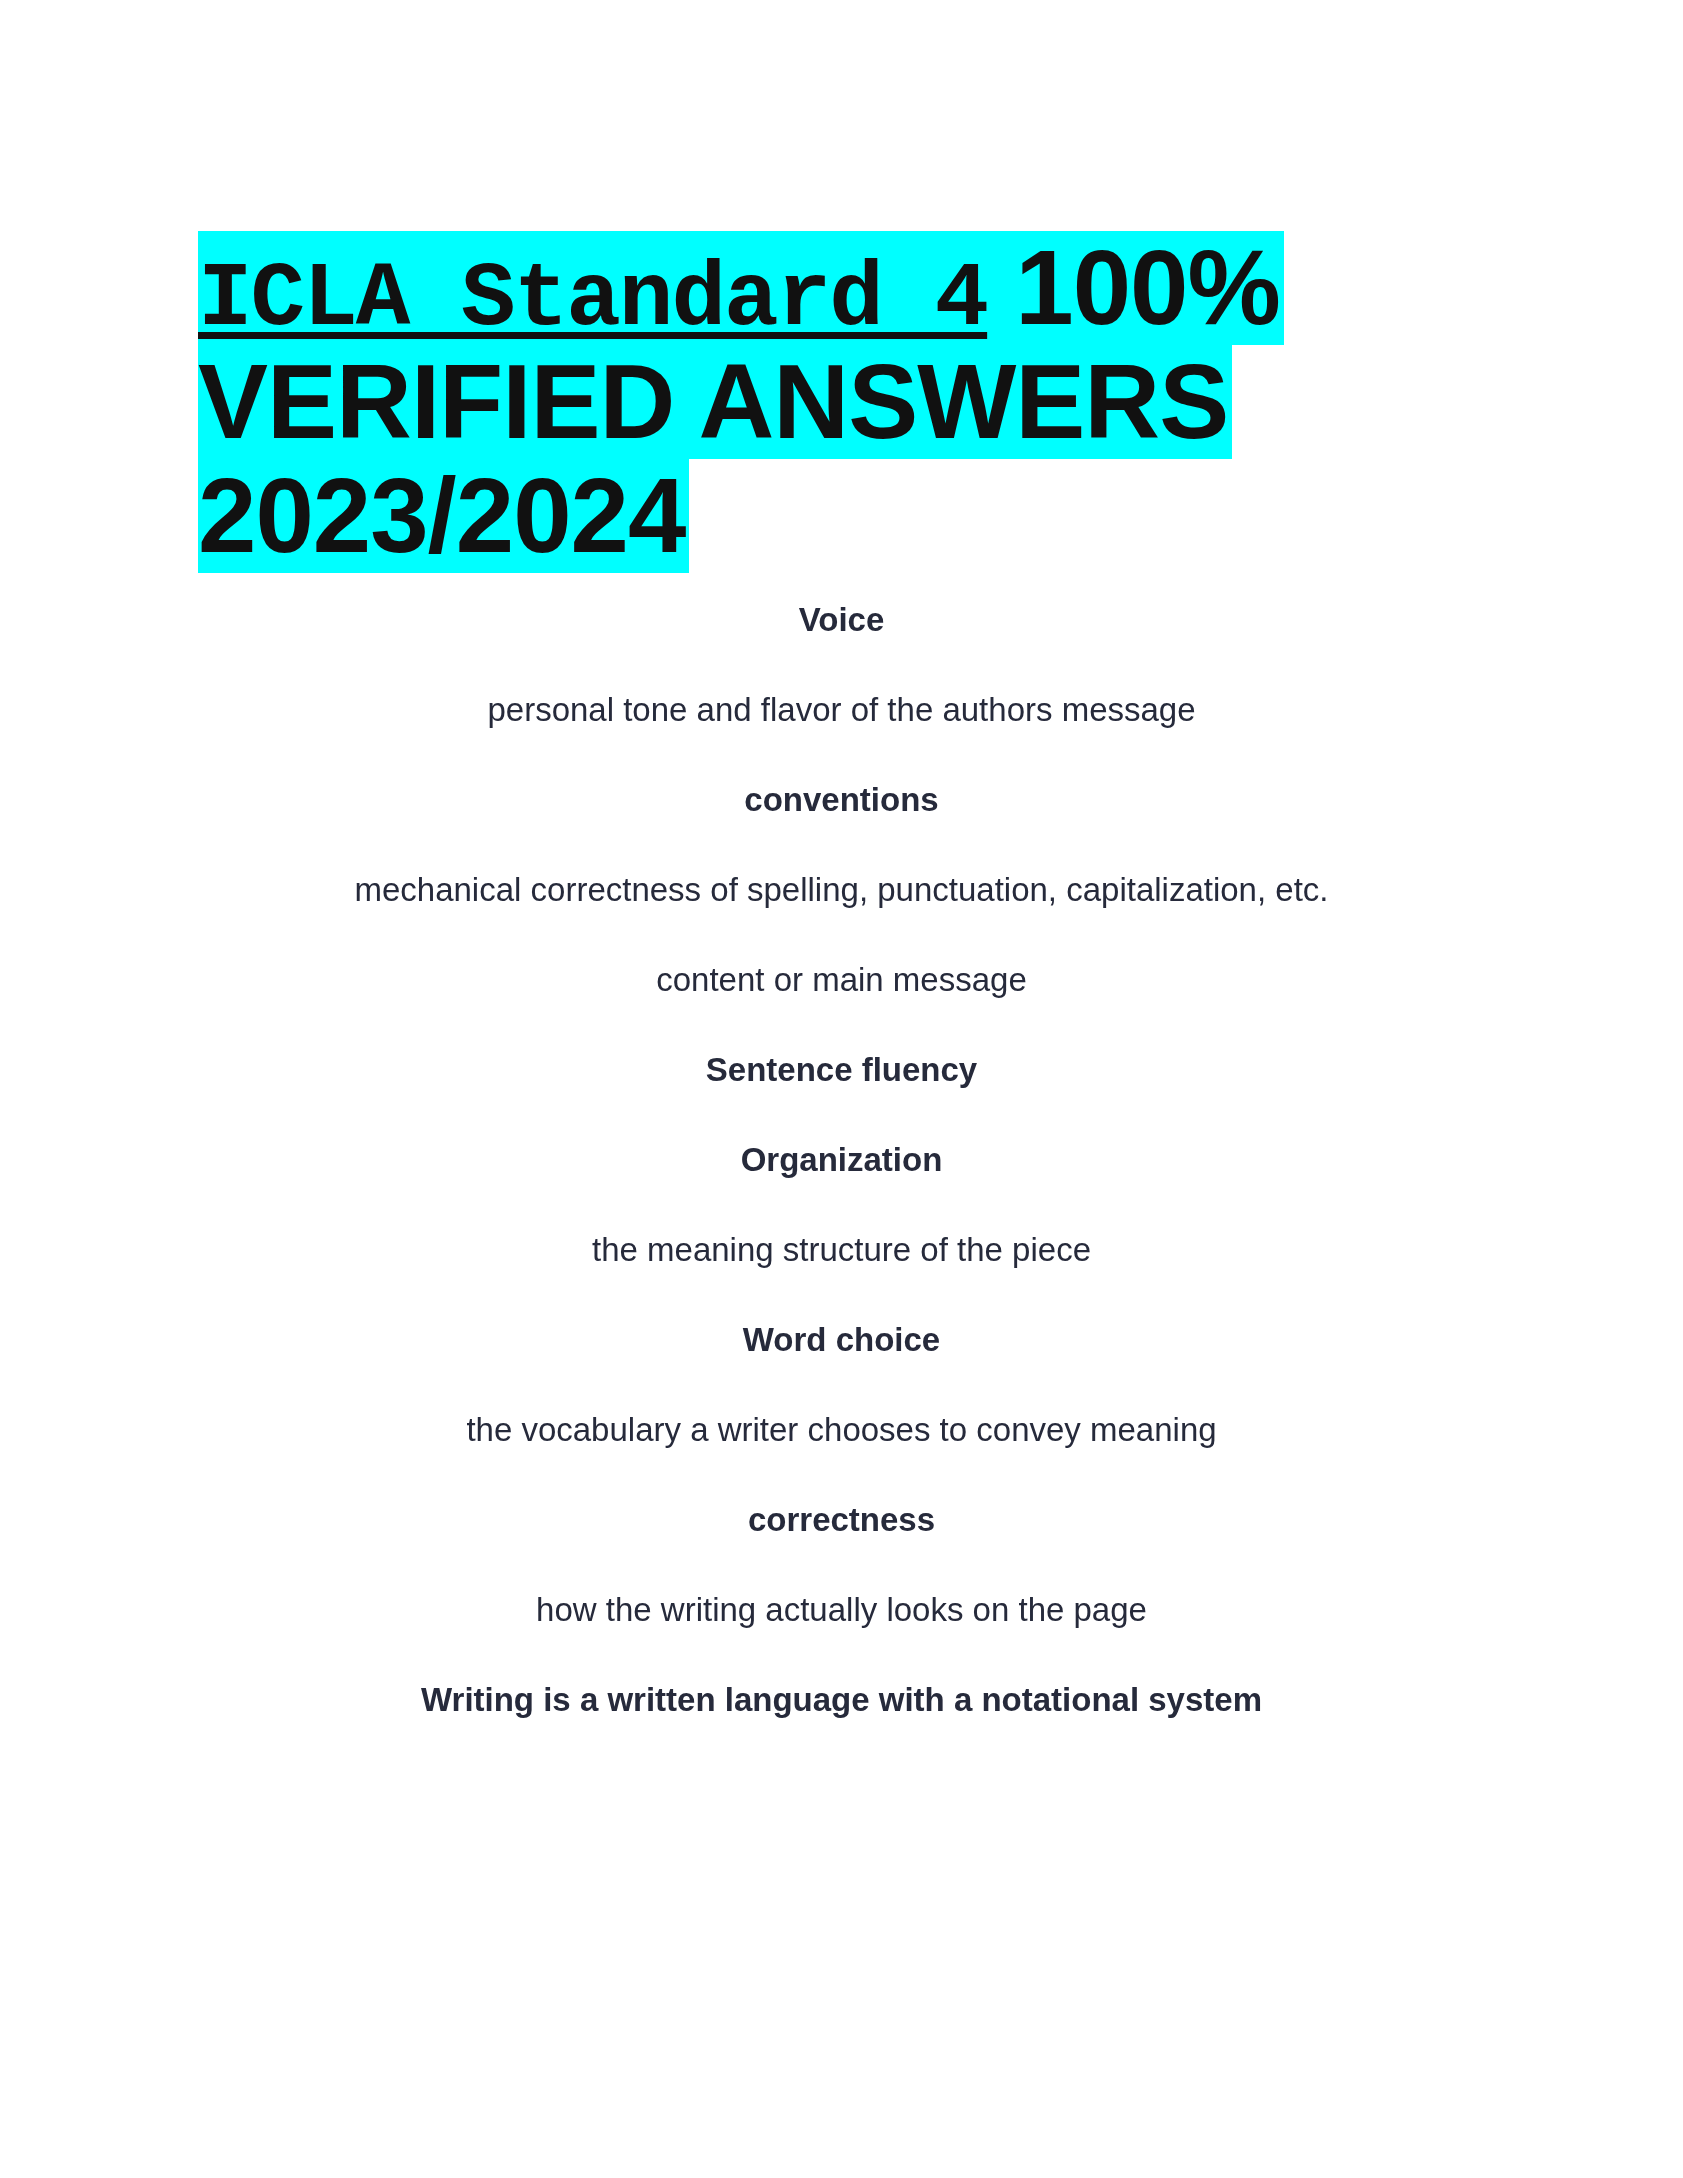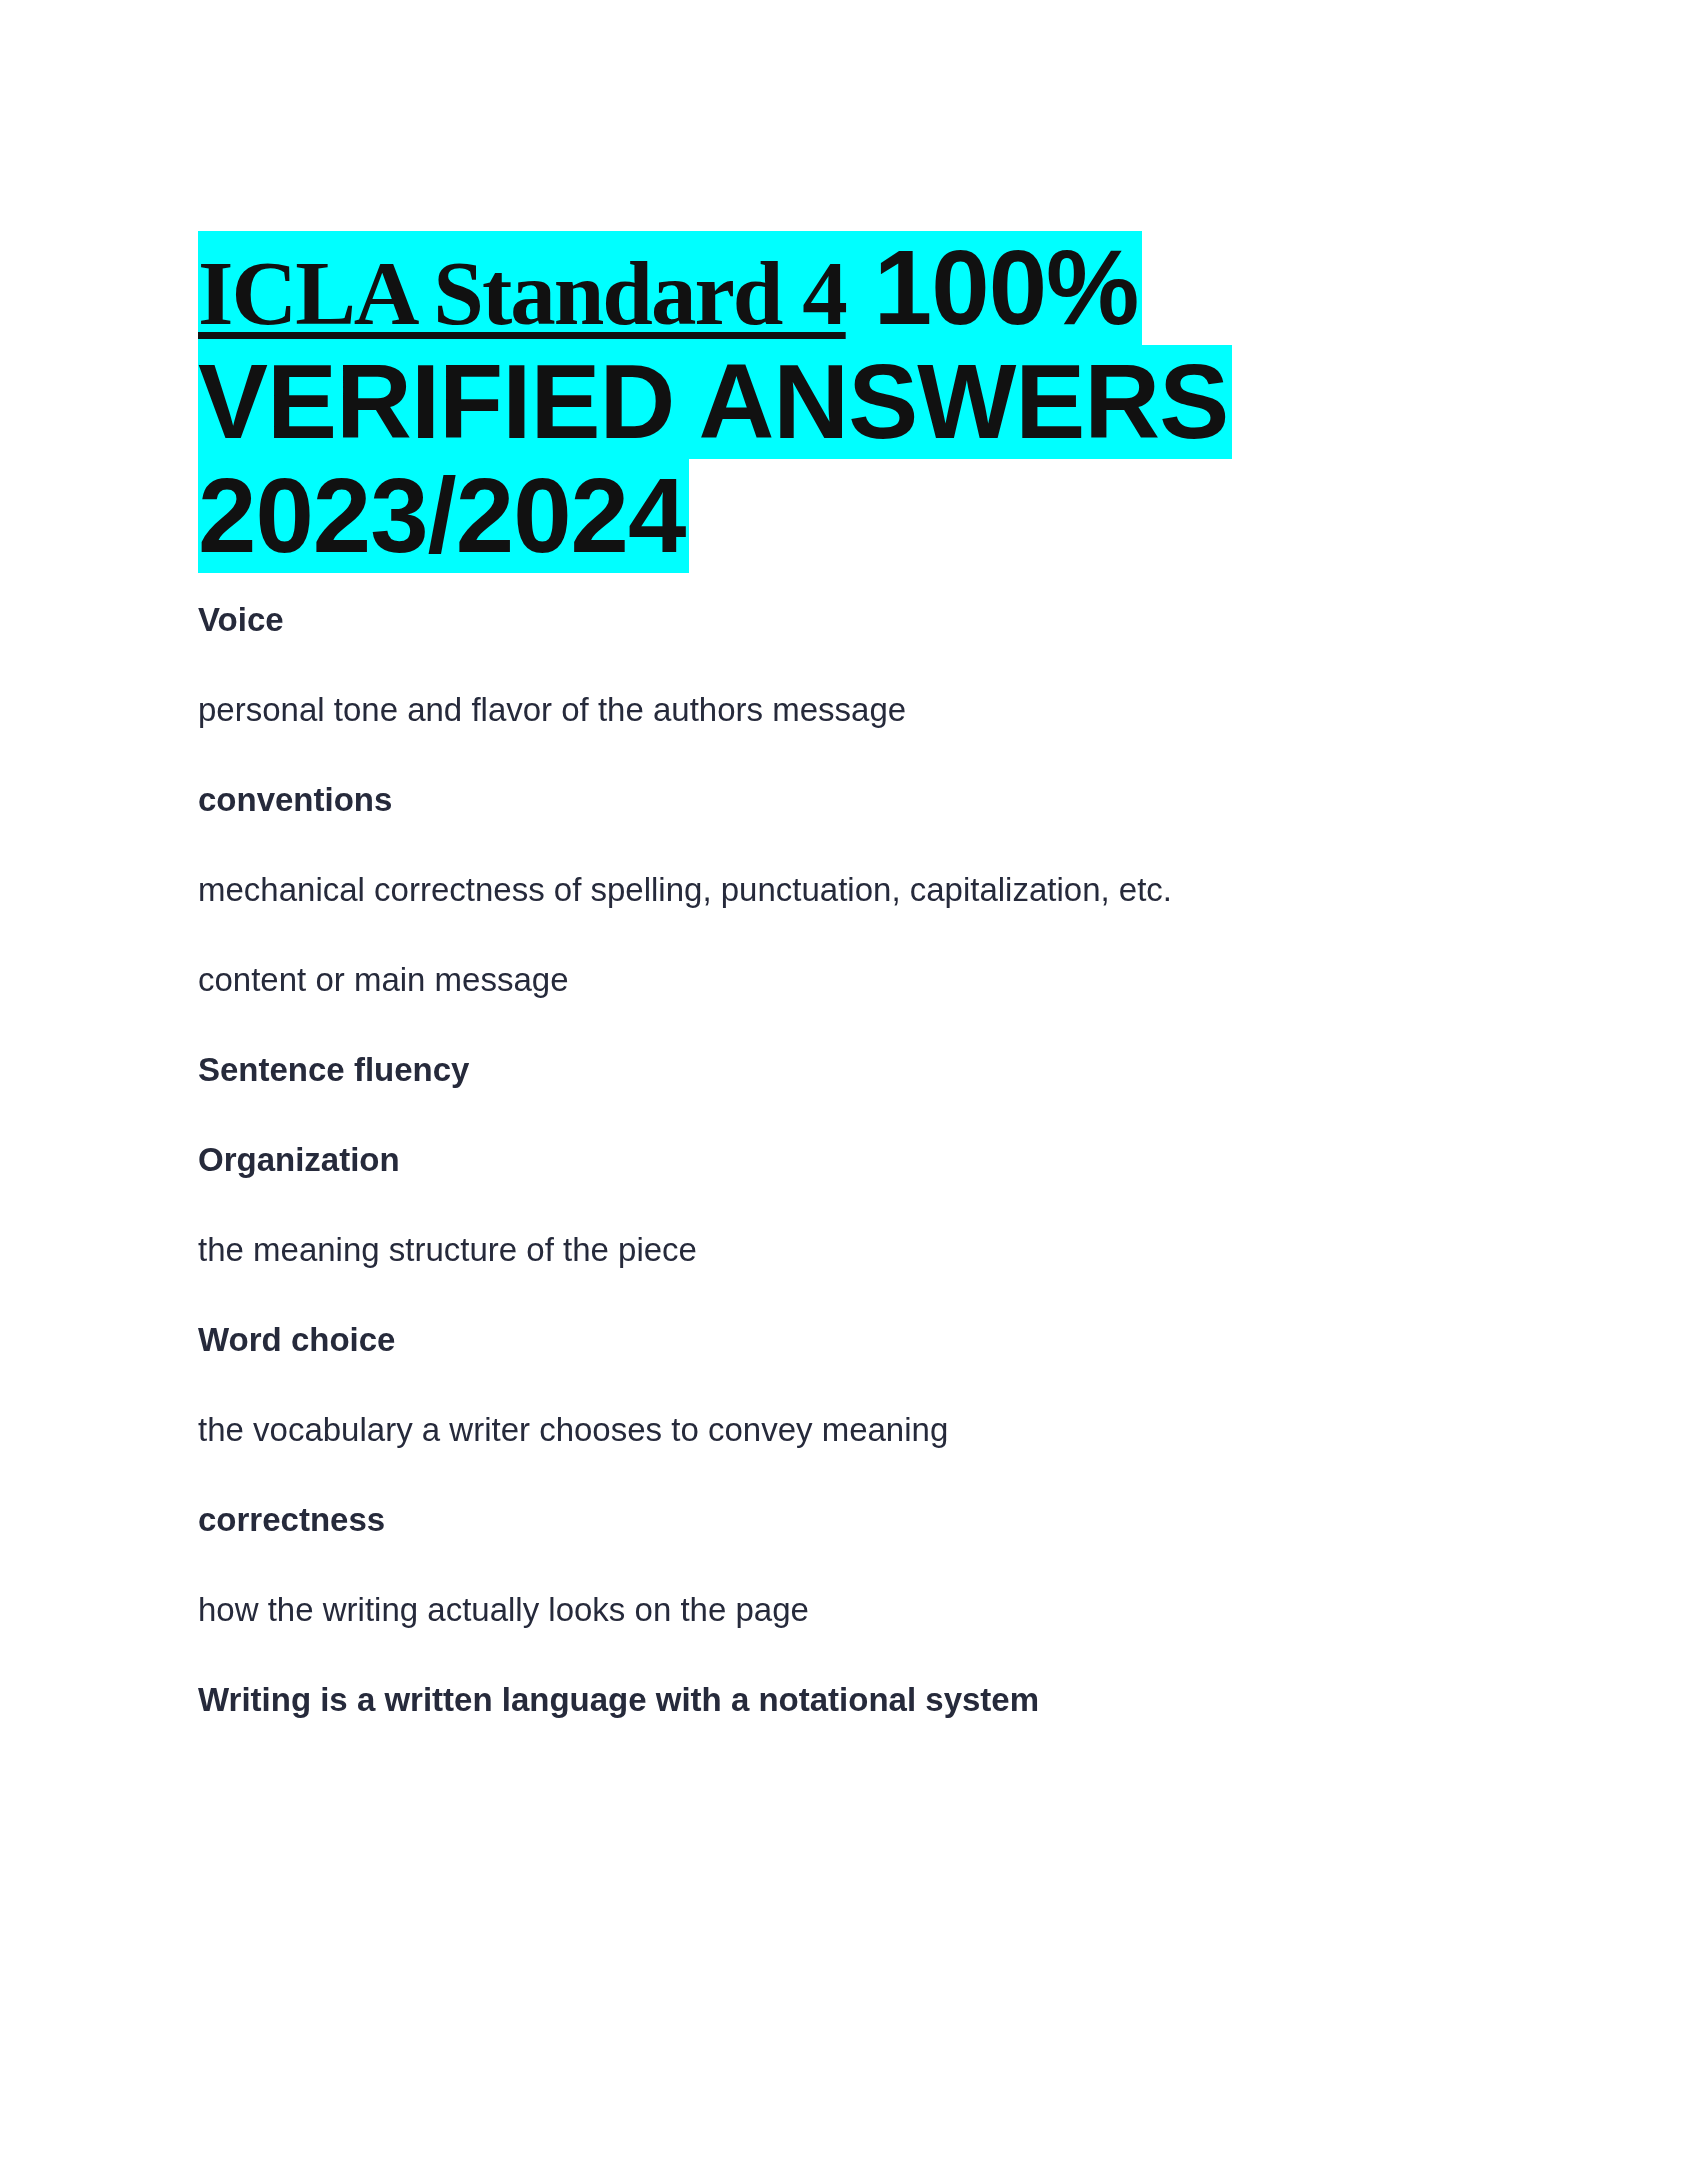--- a/index.html
+++ b/index.html
@@ -2,24 +2,24 @@
 <html><head>
 <meta charset="utf-8">
 <style>
   html, body { margin: 0; padding: 0; background: #ffffff; }
   body { width: 1683px; height: 2178px; position: relative; overflow: hidden; }
   .page { position: absolute; left: 0; top: 0; width: 1683px; height: 2178px; background: #ffffff; }
 
   .title { position: absolute; left: 198px; top: 231px; margin: 0; font-weight: bold; color: #111111; }
   .title .line { display: block; height: 114px; line-height: 114px; white-space: nowrap; }
   .title .hl { background: #00ffff; display: inline-block; height: 114px; line-height: 114px; padding-right: 4px; }
-  .title .serif { font-family: Liberation Serif, serif; font-size: 91px; text-decoration: underline; text-decoration-thickness: 7px; text-underline-offset: 8px; letter-spacing: -2px; }
+  .title .serif { font-family: Liberation Mono, monospace; font-size: 91px; text-decoration: underline; text-decoration-thickness: 7px; text-underline-offset: 8px; letter-spacing: -2px; }
   .title .sans { font-family: "Liberation Sans", sans-serif; font-size: 105px; letter-spacing: -1px; }
 
-  .qa { position: absolute; left: 198px; top: 600px; width: 1287px; }
+  .qa { position: absolute; left: 198px; top: 600px; width: 1287px; text-align: center; }
   .row { height: 90px; line-height: 40px; font-family: "Liberation Sans", sans-serif; font-size: 33px; color: #262a3b; white-space: nowrap; }
   .row.term { font-weight: bold; }
 </style>
 </head>
 <body>
 
 <div class="page">
 
   <h1 class="title">
     <span class="line"><span class="hl"><span class="serif">ICLA Standard 4</span><span class="sans"> 100%</span></span></span>

